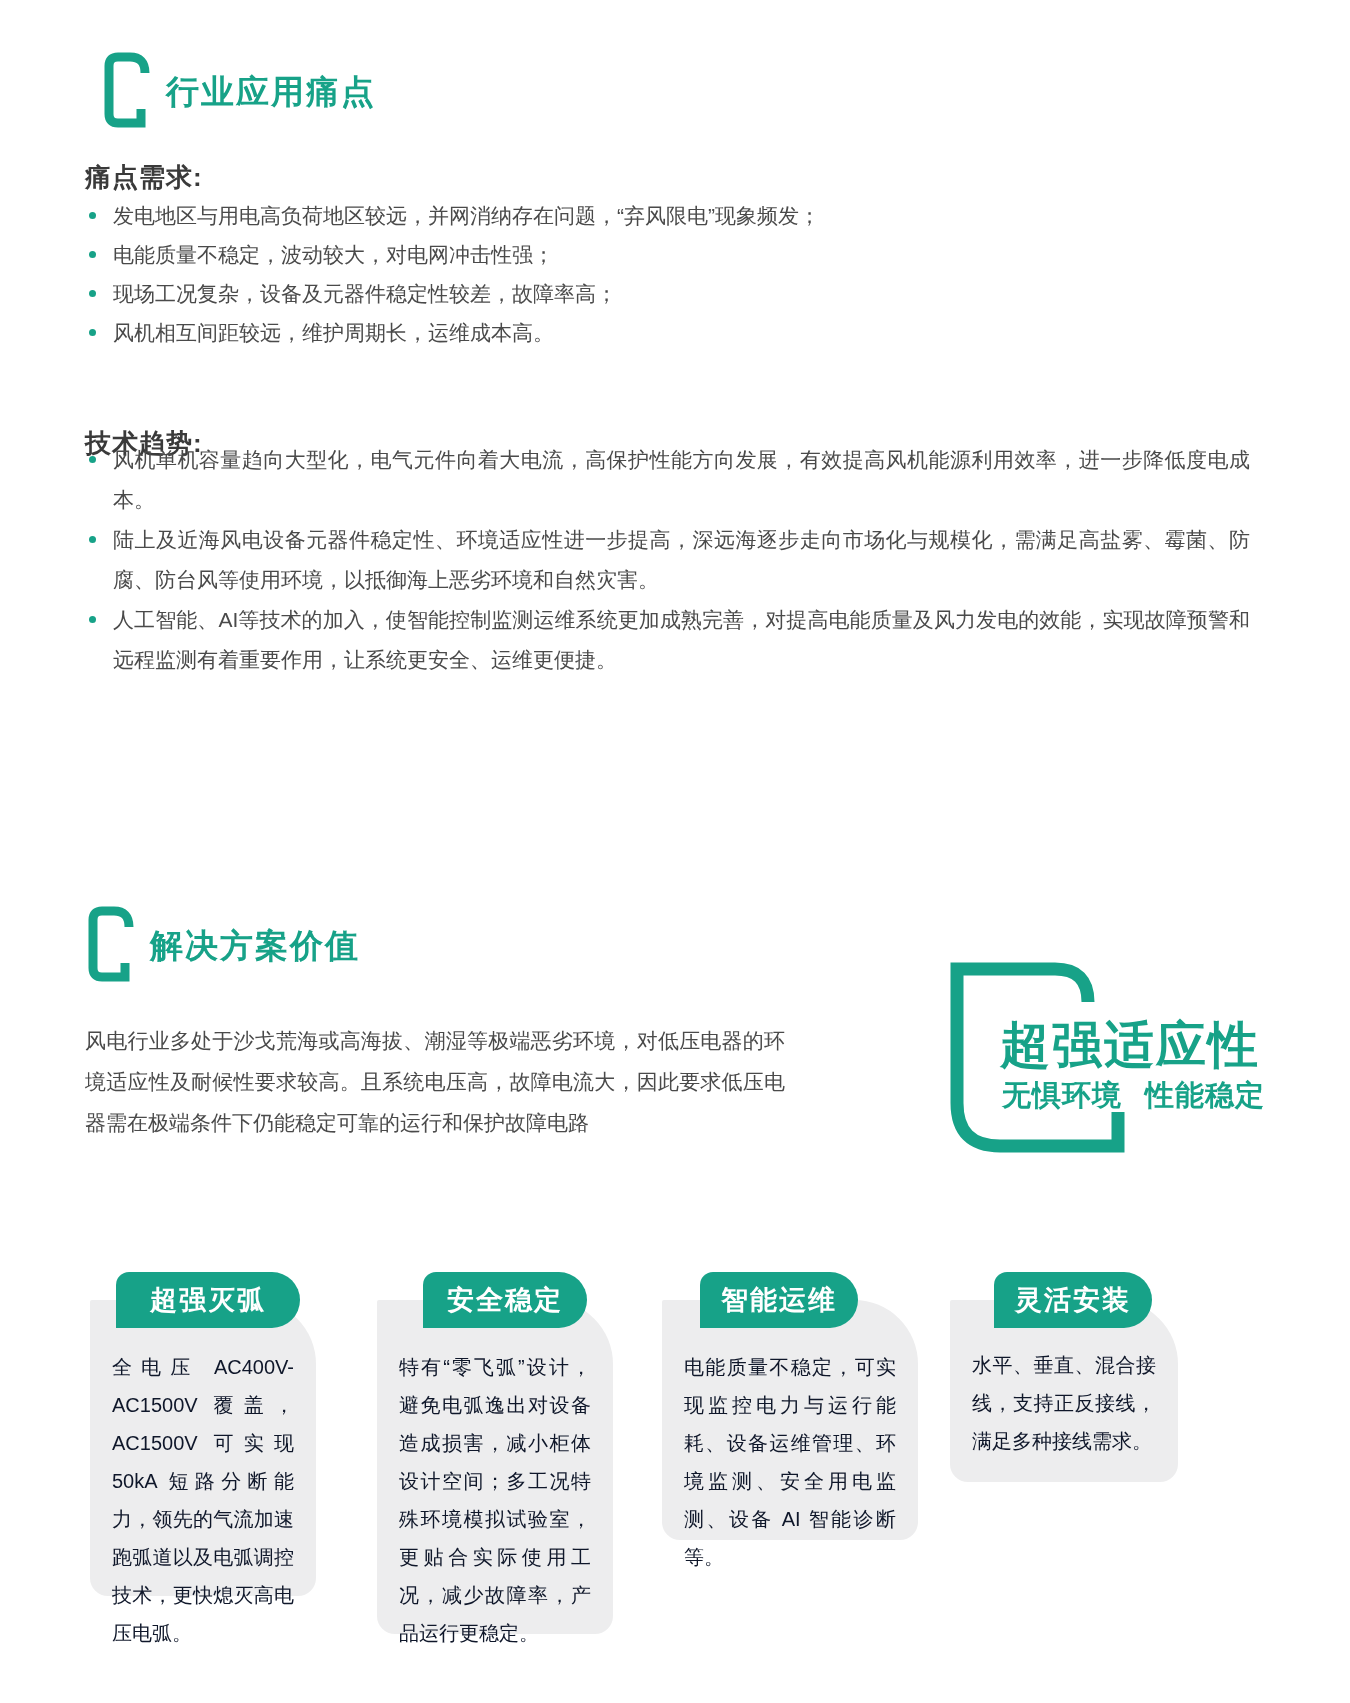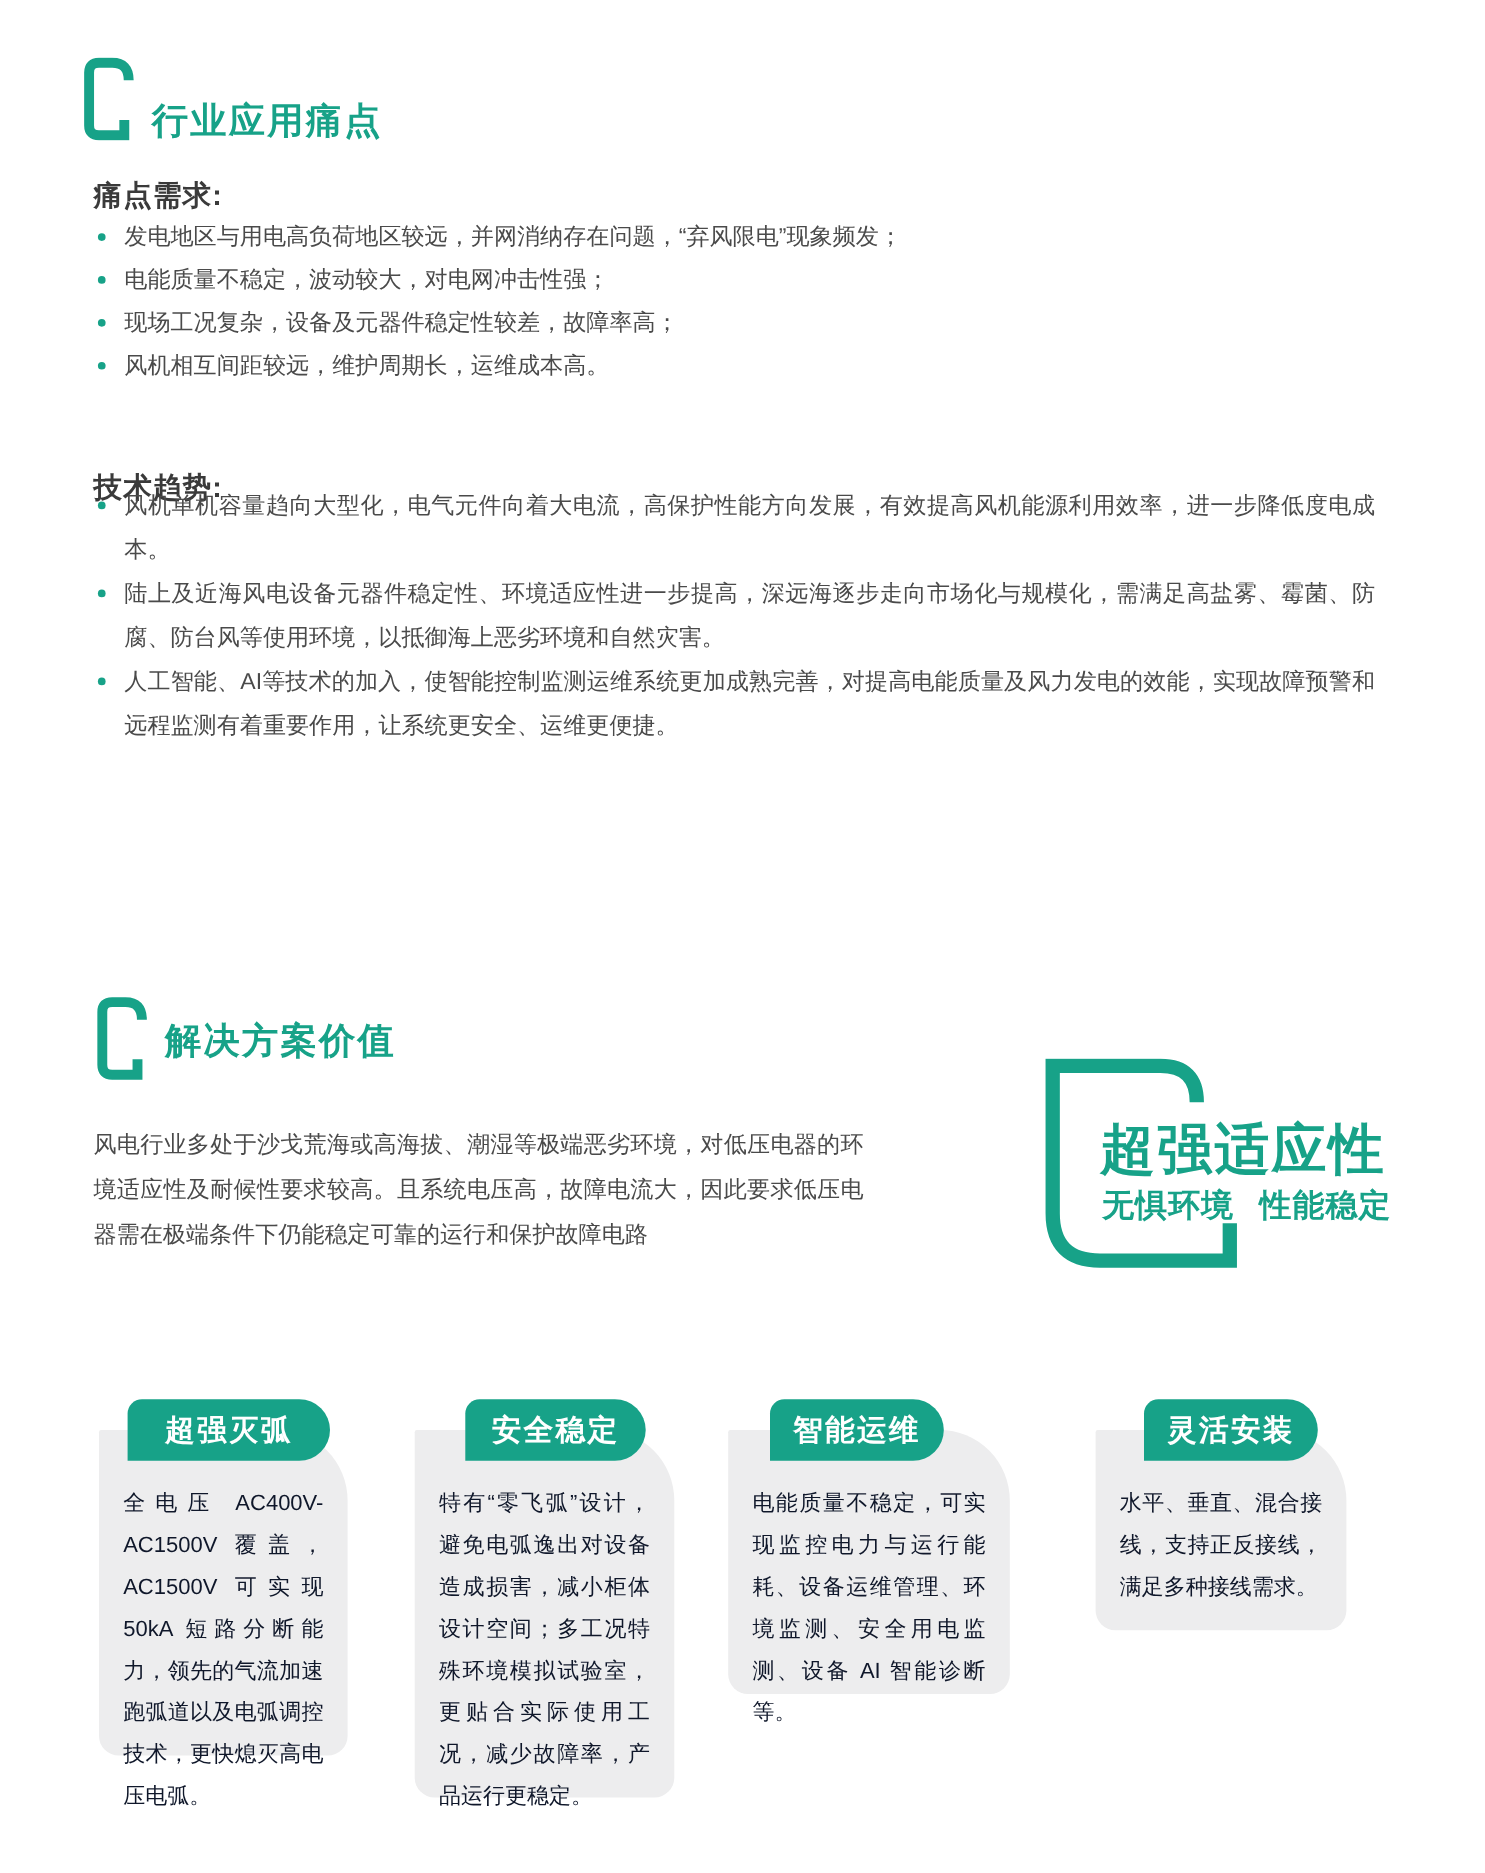--- a/index.html
+++ b/index.html
@@ -18,21 +18,21 @@
   .section-header { position: absolute; display: flex; align-items: center; }
   .section-header .bracket { flex: 0 0 auto; }
   .section-title {
     color: #17a288;
     font-size: 33px;
     font-weight: 700;
     letter-spacing: 2px;
     margin-left: 14px;
     white-space: nowrap;
   }
-  #sec1-header { left: 76px; top: 52px; align-items: flex-end; }
+  #sec1-header { left: 104px; top: 52px; }
   #sec2-header { left: 88px; top: 906px; }
 
   
   .block-heading {
     position: absolute;
     left: 85px;
     color: #3a3a3a;
     font-size: 26px;
     font-weight: 700;
     letter-spacing: 1px;
@@ -102,21 +102,21 @@
   
   .card {
     position: absolute;
     top: 1300px;
     background: #ededee;
     border-radius: 2px 64px 18px 18px;
   }
   #card-0 { left: 90px;  width: 226px; height: 296px; }
   #card-1 { left: 377px; width: 236px; height: 334px; }
   #card-2 { left: 662px; width: 256px; height: 240px; }
-  #card-3 { left: 996px; width: 228px; height: 182px; }
+  #card-3 { left: 950px; width: 228px; height: 182px; font-family: Liberation Mono, monospace; }
 
   .card-badge {
     position: absolute;
     top: -28px;
     height: 56px;
     background: #17a288;
     border-radius: 14px 30px 30px 0;
     display: flex;
     align-items: center;
     justify-content: center;

